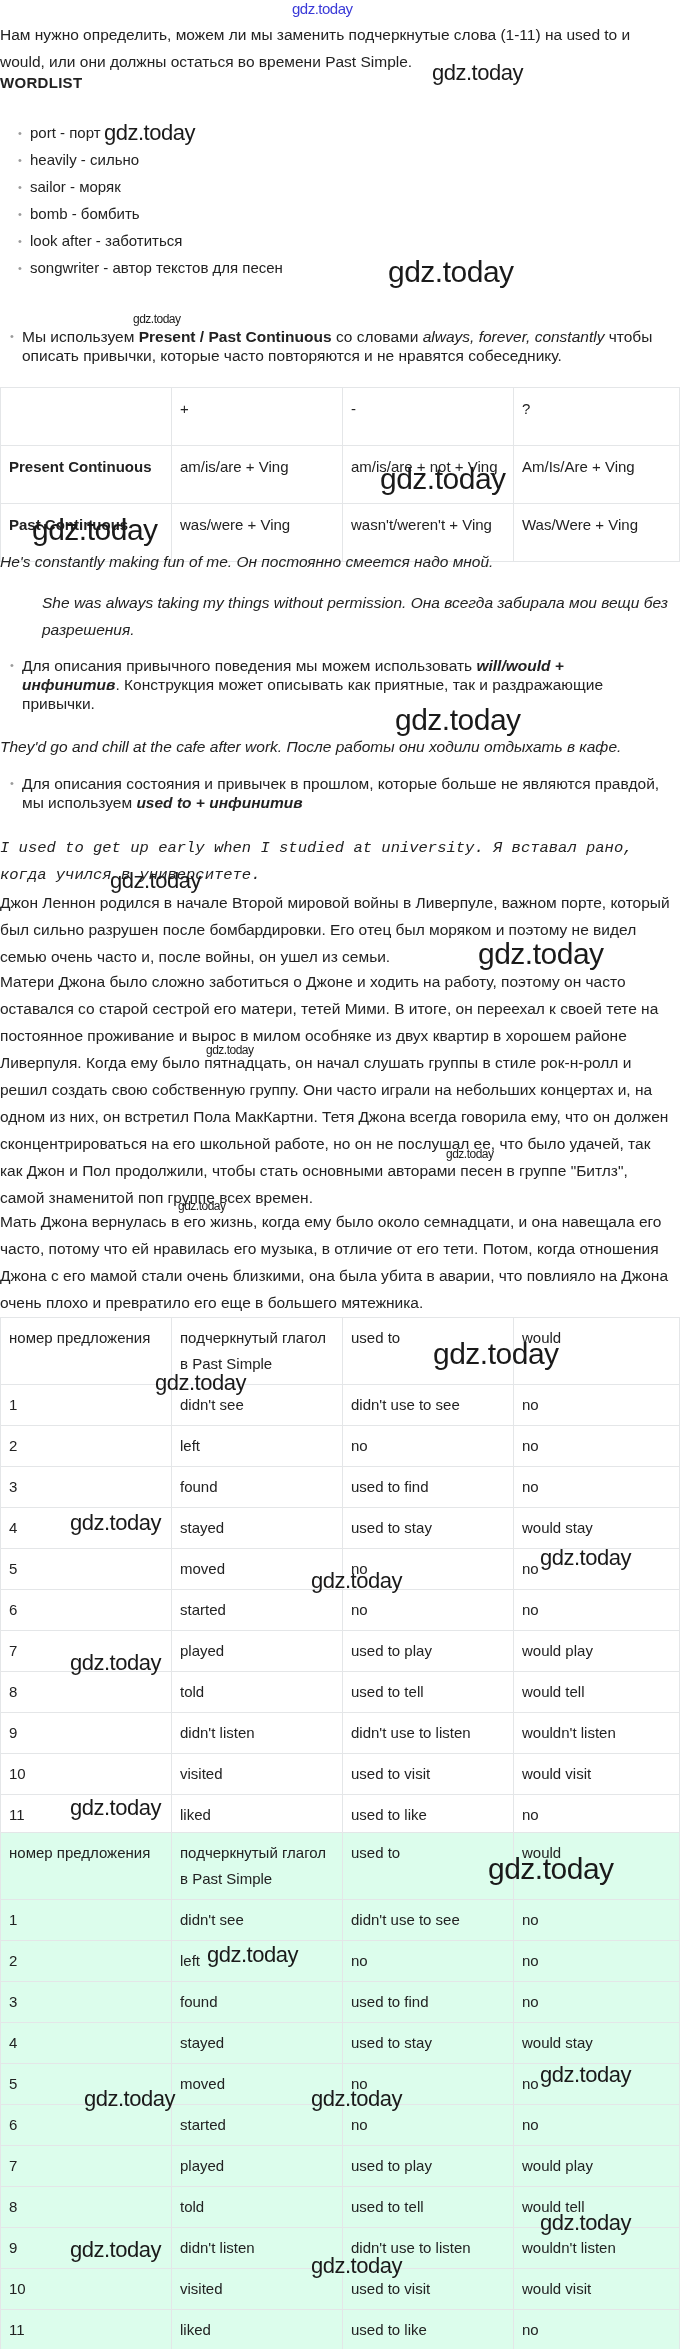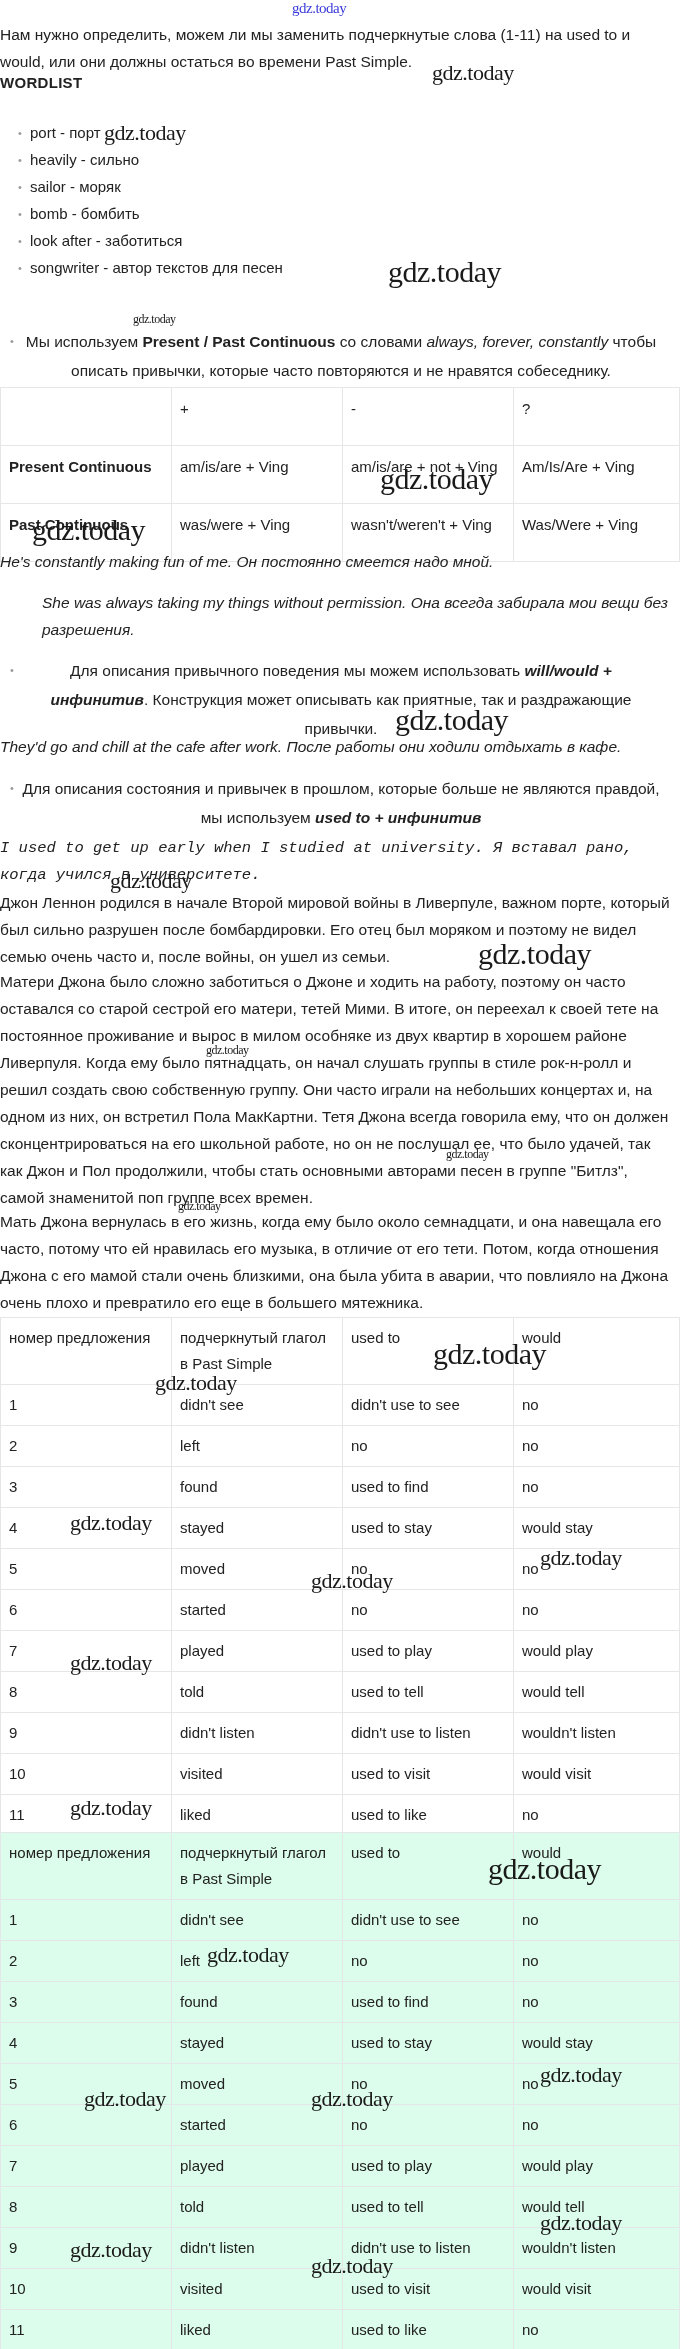--- a/index.html
+++ b/index.html
@@ -1,31 +1,31 @@
 <!DOCTYPE html>
 <html><head>
 <meta charset="utf-8">
 <style>
   html, body { margin: 0; padding: 0; background: #ffffff; }
   body {
     width: 680px; height: 2349px; position: relative; overflow: hidden;
     font-family: "Liberation Sans", sans-serif; color: #222222; font-size: 15px;
   }
-  .wm { position: absolute; font-family: Liberation Serif, serif; color: #1a1a1a; font-weight: 300; letter-spacing: -0.5px; white-space: nowrap; z-index: 5; }
+  .wm { position: absolute; font-family: Liberation Sans, sans-serif; color: #1a1a1a; font-weight: 300; letter-spacing: -0.5px; white-space: nowrap; z-index: 5; }
   .wm-top { color: #3a3ad8; font-size: 15px; left: 292px; top: 0px; }
   .wm-l { font-size: 30px; }
   .wm-m { font-size: 22px; }
   .wm-s { font-size: 12px; }
   .p { position: absolute; left: 0; width: 676px; line-height: 27px; font-size: 15.5px; }
   .it { font-style: italic; }
   .heading { position: absolute; left: 0; top: 68px; font-weight: bold; font-size: 15px; letter-spacing: 0.3px; margin-top: 6px; }
   ul.words { position: absolute; left: 0; top: 115px; margin: 8px; padding: 0; list-style: none; width: 676px; }
   ul.words li { position: relative; padding-left: 22px; font-size: 15px; height: 27px; line-height: 20px; }
   ul.words li::before { content: "•"; position: absolute; left: 10px; color: #9a9a9a; font-size: 11px; }
-  .bul { position: absolute; left: 0; width: 660px; padding-left: 22px; font-size: 15.5px; line-height: 29px; box-sizing: border-box; text-align: center; }
+  .bul { position: absolute; left: 0; width: 660px; padding-left: 22px; font-size: 15.5px; line-height: 19px; box-sizing: border-box; }
   .bul::before { content: "•"; position: absolute; left: 10px; color: #9a9a9a; font-size: 11px; }
   table { position: absolute; left: 0; width: 680px; border-collapse: collapse; table-layout: fixed; font-size: 15px; }
   td { border: 1px solid #e4e6e8; vertical-align: top; padding: 8px 8px; line-height: 26px; }
   .gtable td { height: 43px; padding: 8px 8px 6px; }
   .gtable td.b { font-weight: bold; }
   .atable td { padding: 7px 8px 6px; height: 27px; line-height: 26px; }
   .atable tr.head td { height: 53px; }
   .green td { background: #dcfdec; }
 </style>
 </head>

